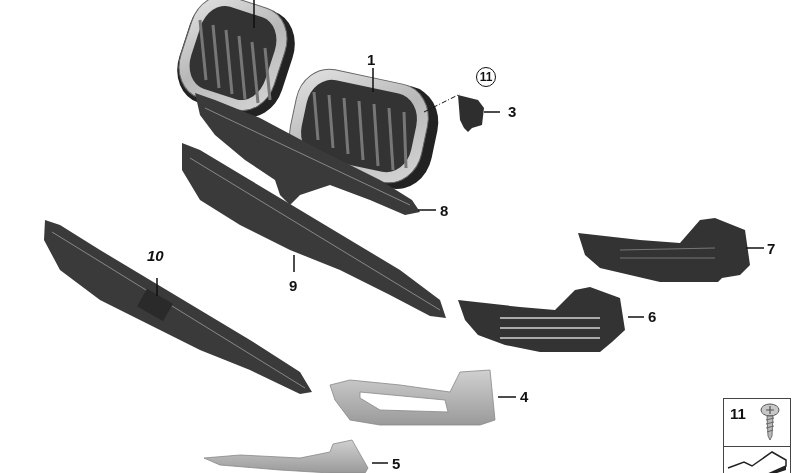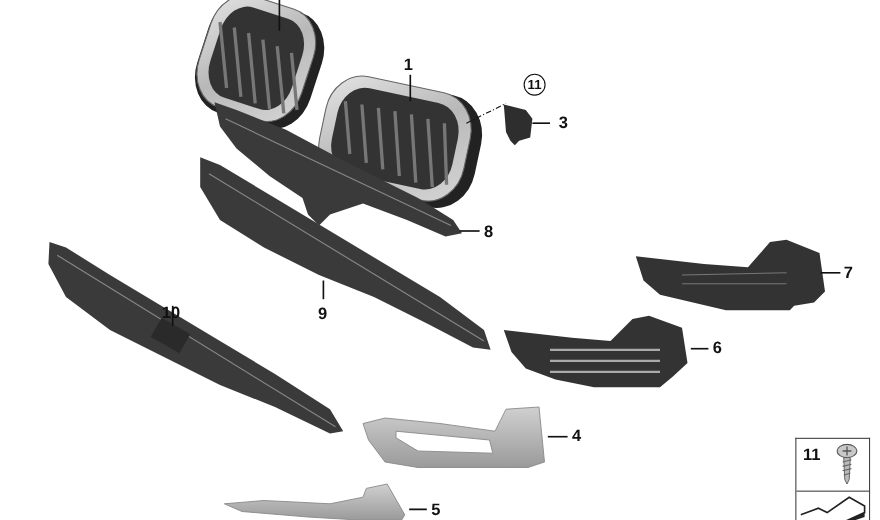--- a/index.html
+++ b/index.html
@@ -114,21 +114,21 @@
 </svg>
 
 <div class="callout" style="left:367px;top:52px;">1</div>
 <div class="callout" style="left:508px;top:104px;">3</div>
 <div class="callout" style="left:520px;top:389px;">4</div>
 <div class="callout" style="left:392px;top:456px;">5</div>
 <div class="callout" style="left:648px;top:309px;">6</div>
 <div class="callout" style="left:767px;top:241px;">7</div>
 <div class="callout" style="left:440px;top:203px;">8</div>
 <div class="callout" style="left:289px;top:278px;">9</div>
-<div class="callout" style="left:147px;top:277px;">10</div>
+<div class="callout" style="left:147px;top:248px;font-style:italic;">10</div>
 <div class="circled" style="left:476px;top:67px;">11</div>
 
 <div class="legend">
   <div class="legend-cell" style="top:0;height:47px;">
     <span class="legend-num">11</span>
     <svg width="20" height="38" viewBox="0 0 20 38" style="position:absolute;left:36px;top:4px;">
       <ellipse cx="10" cy="7" rx="9" ry="6" fill="#c8c8c8" stroke="#555" stroke-width="1"></ellipse>
       <path d="M6 7 L14 7 M10 3 L10 11" stroke="#555" stroke-width="1.2"></path>
       <path d="M7 13 L13 13 L12 33 L10 37 L8 33 Z" fill="#bbb" stroke="#555" stroke-width="0.8"></path>
       <g stroke="#666" stroke-width="1">

